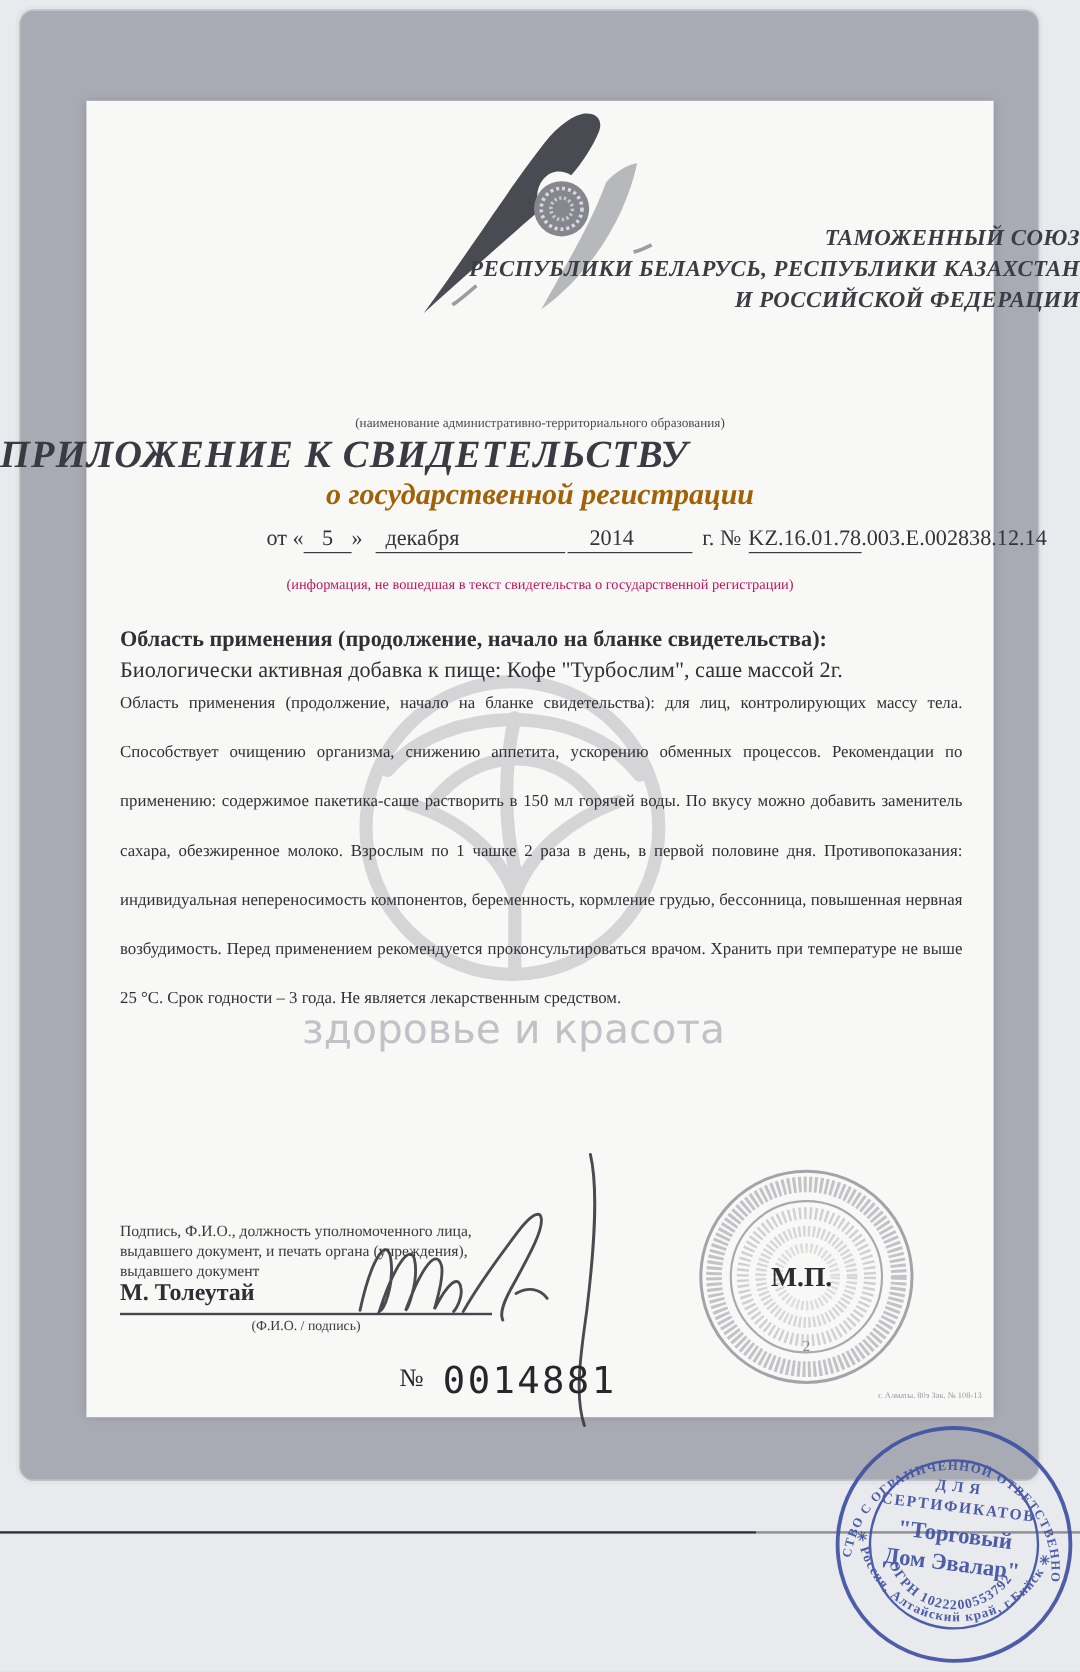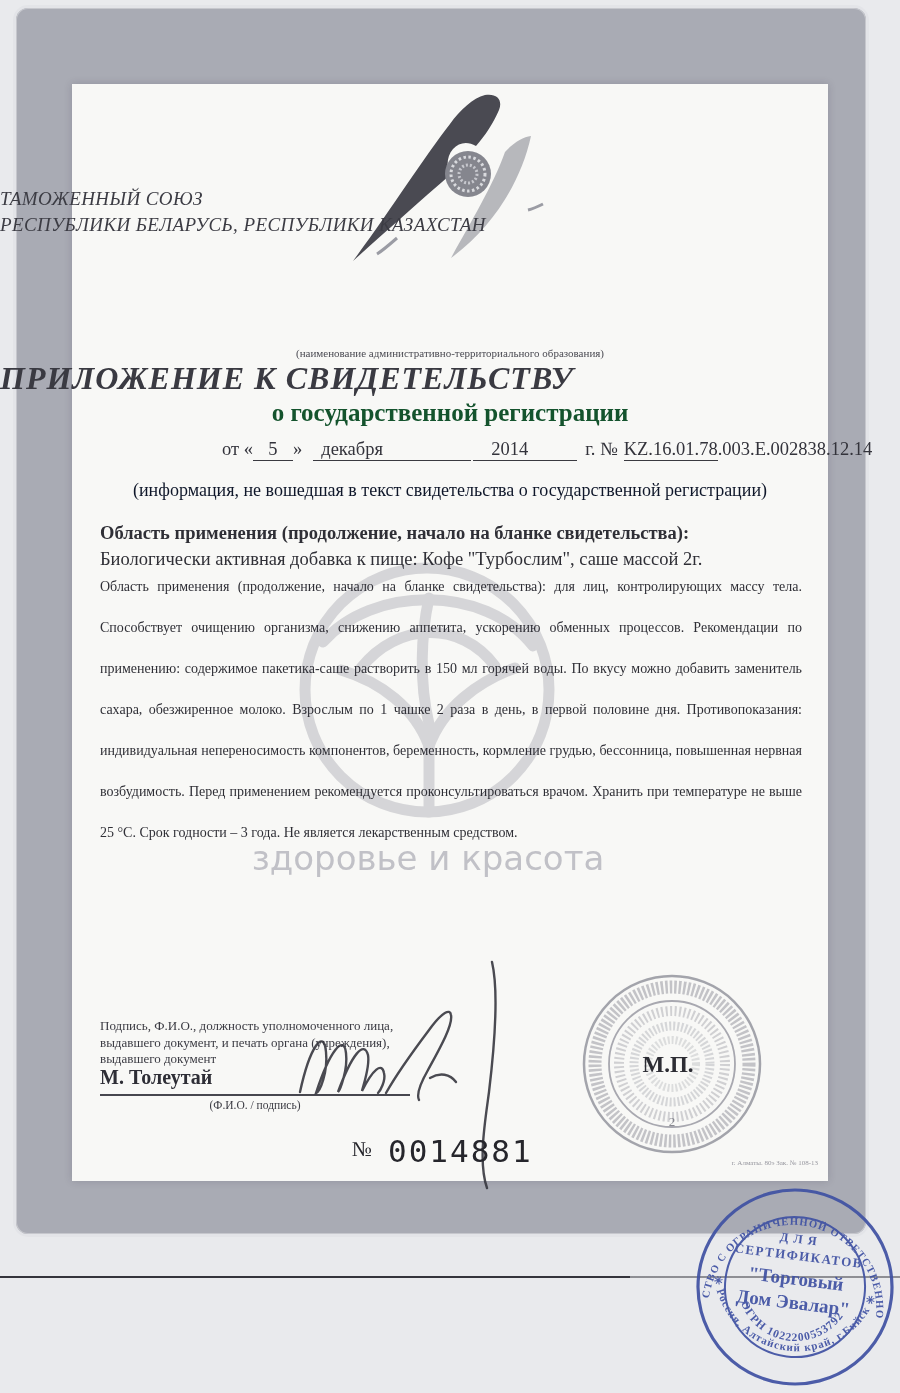--- a/index.html
+++ b/index.html
@@ -13,39 +13,39 @@
       radial-gradient(circle at 21px 21px, rgba(255,255,255,.8) 2px, rgba(255,255,255,0) 3px),
       radial-gradient(circle at 14px 14px, #757781 3px, rgba(0,0,0,0) 4px),
       repeating-radial-gradient(circle at 14px 14px, #9496a0 0 4px, #c9cad1 4px 7px, #85879        1 7px 10px, #d4d5da 10px 12px, #9496a0 12px 14px);
     background-size:28px 28px;
     box-shadow:0 0 0 1px #c6c7cd inset, 0 0 0 3px #e3e4e8;
   }
   .sheet{position:absolute;left:72px;top:84px;width:756px;height:1097px;background:#f8f8f6;
          box-shadow:0 0 8px rgba(40,40,60,.18);}
   
   .logo{position:absolute;left:335px;top:86px;}
-  .org{position:absolute;left:0;top:186px;width:900px;text-align:left;
-       font-weight:normal;font-style:italic;font-size:19px;line-height:26px;
+  .org{position:absolute;left:0;top:186px;width:900px;text-align:right;
+       font-weight:bold;font-style:italic;font-size:19px;line-height:26px;
        color:#3c3c44;letter-spacing:.4px;}
   
   .cap-terr{position:absolute;left:0;top:347px;width:900px;text-align:center;
             font-size:11px;color:#4a4a52;}
   .doc-title{position:absolute;left:0;top:360px;width:900px;text-align:left;
              font-weight:bold;font-style:italic;font-size:32px;color:#3a3a42;letter-spacing:1px;}
   .doc-sub{position:absolute;left:0;top:399px;width:900px;text-align:center;
-           font-weight:bold;font-size:25px;color:#14532d;}
+           font-weight:bold;font-style:italic;font-size:25px;color:#a16207;}
   .dateline{position:absolute;left:100px;top:439px;width:780px;font-size:18.5px;color:#33333b;
             white-space:nowrap;padding-left:122px;}
   .dateline .u{display:inline-block;border-bottom:1.6px solid #3a3a40;}
   .u-day{width:40px;text-align:center;}
   .u-month{width:150px;padding-left:8px;margin-left:11px;}
   .u-year{width:86px;padding-left:18px;margin-left:2px;}
   .sfx{margin:0 6px 0 8px;}
   .cap-info{position:absolute;left:0;top:480px;width:900px;text-align:center;
-            font-size:18px;color:#0f172a;}
+            font-size:12px;color:#be185d;}
   
   .wm-emblem{position:absolute;left:295px;top:558px;opacity:.5;}
   .wm-brand{position:absolute;left:100px;top:735px;width:700px;text-align:center;
             font-family:"DejaVu Sans","Liberation Sans",sans-serif;font-weight:bold;
             font-size:96px;letter-spacing:1px;color:#b7b7bd;}
   .wm-tag{position:absolute;left:78px;top:838px;width:700px;text-align:center;
           font-family:"DejaVu Sans","Liberation Sans",sans-serif;
           font-size:34px;color:#c1c1c7;}
   
   .b-bold{position:absolute;left:100px;top:523px;width:710px;font-weight:bold;font-size:18.5px;}
@@ -54,21 +54,21 @@
          line-height:41px;text-align:justify;}
   
   .sig-cap{position:absolute;left:100px;top:1018px;font-size:13px;line-height:16.5px;color:#3a3a42;}
   .sig-name{position:absolute;left:100px;top:1066px;font-size:20px;font-weight:bold;color:#2e2e36;}
   .sig-rule{position:absolute;left:100px;top:1094px;width:310px;height:2px;background:#47474f;}
   .sig-under{position:absolute;left:130px;top:1099px;width:250px;text-align:center;
              font-size:11.5px;color:#3a3a42;}
   .sig-scribble{position:absolute;left:280px;top:950px;}
   
   .round-stamp{position:absolute;left:580px;top:972px;}
-  .doc-num{position:absolute;left:333px;top:1133px;white-space:nowrap;color:#26262c;margin-left:19px;}
+  .doc-num{position:absolute;left:333px;top:1133px;white-space:nowrap;color:#26262c;}
   .doc-num .sign{font-size:21px;vertical-align:6px;margin-right:16px;}
   .doc-num .val{font-family:"DejaVu Sans Mono","Liberation Mono",monospace;
                 font-size:31px;letter-spacing:2px;}
   .fine-print{position:absolute;left:660px;top:1159px;width:158px;text-align:right;
               font-size:7px;color:#97979f;}
   .scan-line{position:absolute;left:0;top:1276px;width:900px;height:2px;
              background:linear-gradient(to right,#34343c 0 70%,rgba(52,52,60,.5) 70% 100%);}
   .blue-stamp{position:absolute;left:690px;top:1182px;opacity:.92;}
   .blue-stamp text{font-family:"Liberation Serif","DejaVu Serif",serif;}
 </style>
@@ -89,20 +89,21 @@
     <path d="M62,152 C54,159 47,165 42,168" stroke="#9b9ca4" stroke-width="3" fill="none"></path>
     <path d="M208,118 C202,121 197,123 193,124" stroke="#9b9ca4" stroke-width="3" fill="none"></path>
     <circle cx="133" cy="88" r="23" fill="#85868e"></circle>
     <circle cx="133" cy="88" r="17" fill="none" stroke="#d9dade" stroke-width="3" stroke-dasharray="2.5 2.5"></circle>
     <circle cx="133" cy="88" r="9" fill="none" stroke="#c7c8ce" stroke-width="3" stroke-dasharray="2 2"></circle>
   </svg>
 
   <div class="org">
     <div>ТАМОЖЕННЫЙ СОЮЗ</div>
     <div>РЕСПУБЛИКИ БЕЛАРУСЬ, РЕСПУБЛИКИ КАЗАХСТАН</div>
+    <div>И РОССИЙСКОЙ ФЕДЕРАЦИИ</div>
   </div>
 
   <div class="cap-terr">(наименование административно-территориального образования)</div>
   <div class="doc-title">ПРИЛОЖЕНИЕ К СВИДЕТЕЛЬСТВУ</div>
   <div class="doc-sub">о государственной регистрации</div>
 
   <div class="dateline"><span>от «</span><span class="u u-day">5</span><span>»</span><span class="u u-month">декабря</span><span class="u u-year">2014</span><span class="sfx">г. №</span><span class="u">KZ.16.01.78</span><span>.003.Е.002838.12.14</span></div>
 
   <div class="cap-info">(информация, не вошедшая в текст свидетельства о государственной регистрации)</div>
 

